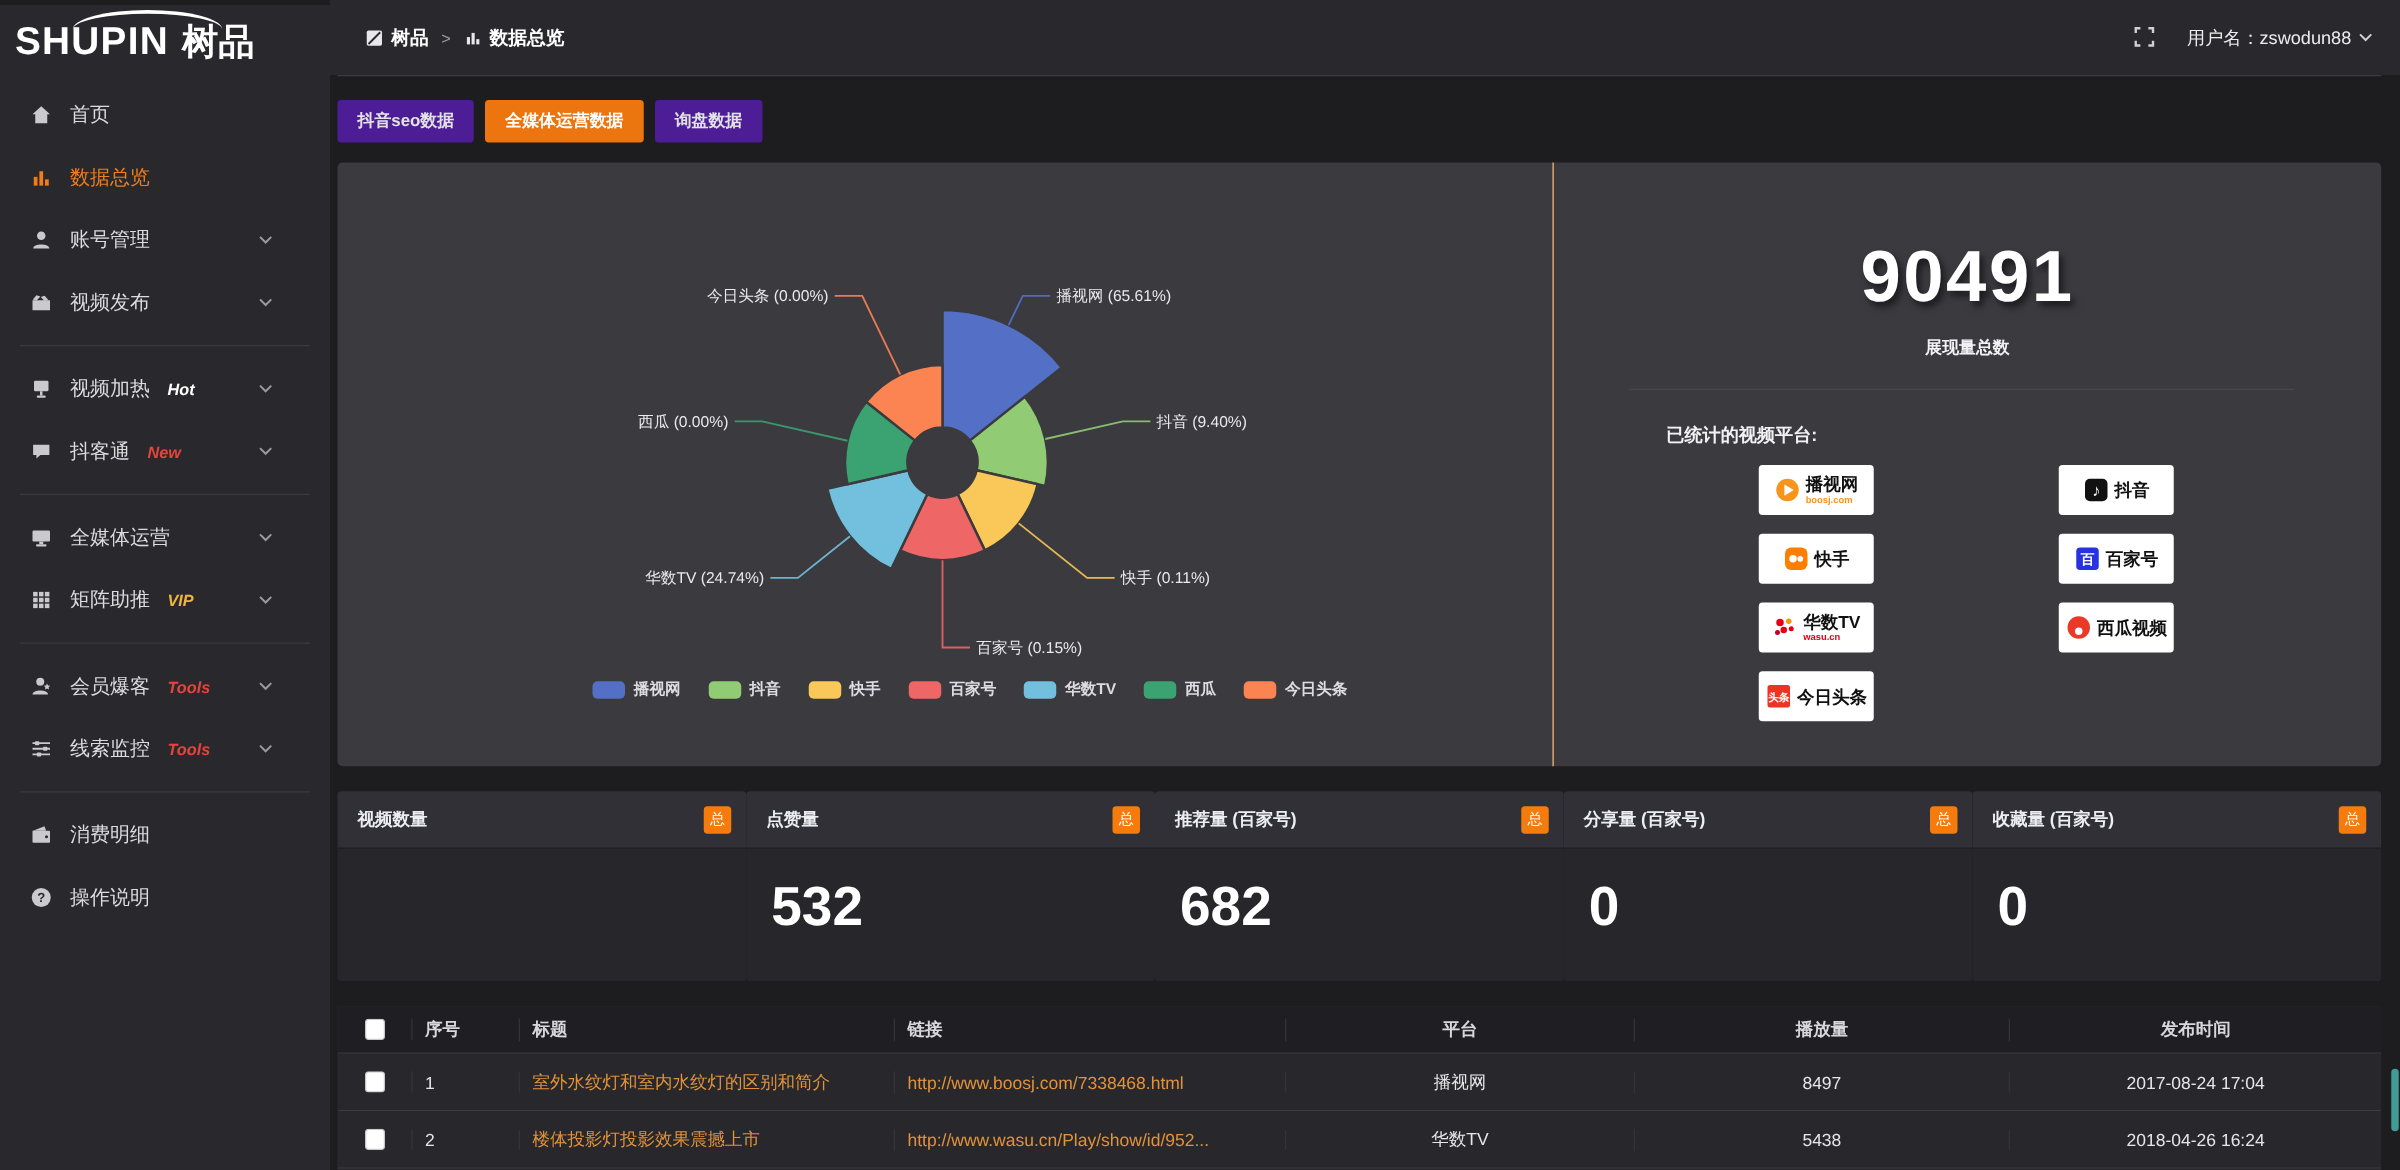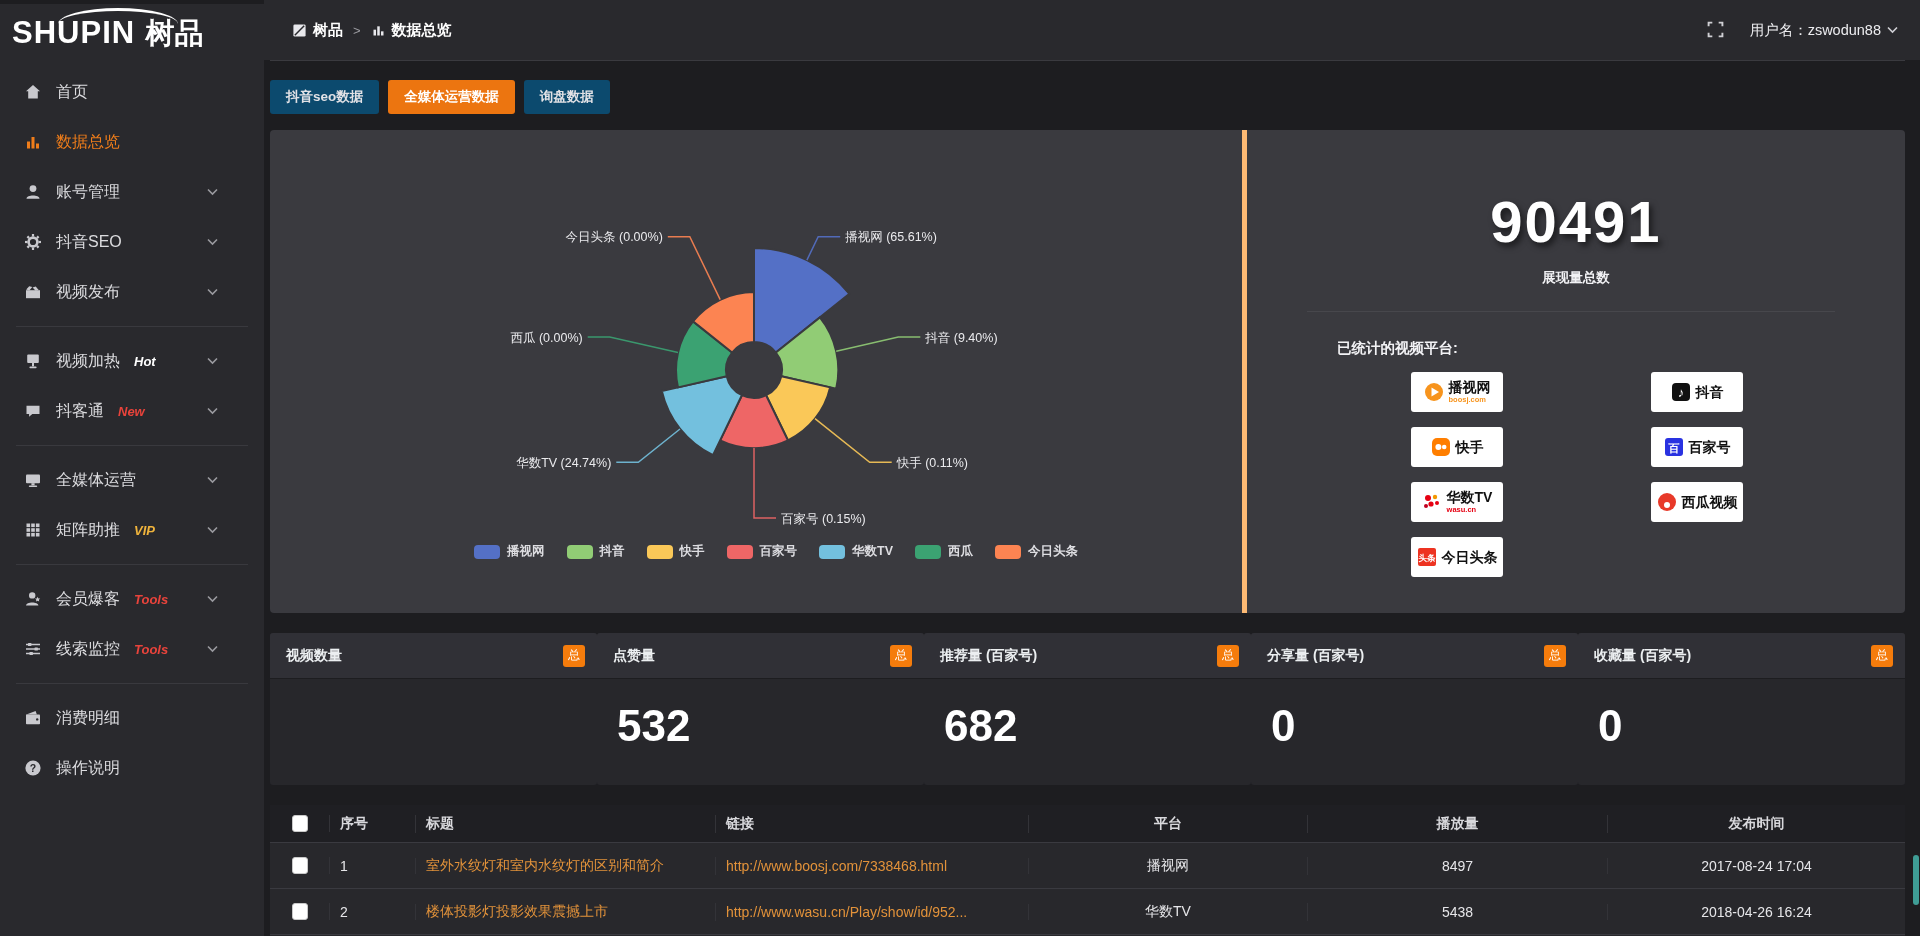--- a/index.html
+++ b/index.html
@@ -38,34 +38,34 @@
   .top-right { margin-left:auto; display:flex; align-items:flex-start; margin-right:22px; }
   .fs-btn { width:17px; height:17px; color:#cfcfd4; cursor:pointer; margin-right:26px; }
   .username { font-size:14.5px; color:#ededf0; cursor:pointer; display:flex; align-items:center; }
   .username .m-chev2 { width:11px; height:8px; margin-left:6px; color:#cfcfd4; }
 
   
   .main { position:absolute; left:264px; top:60px; right:0; bottom:0; background:#1d1d20; }
   .top-rule { position:absolute; left:6px; right:15px; top:0; height:1px; background:#3a3a3f; }
   .tabs { position:absolute; left:6px; top:20px; display:flex; gap:9px; }
   .tab { height:34px; padding:0 16px; display:flex; align-items:center; border-radius:3px;
-    background:#0c4a6e; color:#e2e2e6; font-size:13.5px; font-weight:bold; cursor:pointer; }
+    background:#4c1d95; color:#e2e2e6; font-size:13.5px; font-weight:bold; cursor:pointer; }
   .tab.active { background:#ec7510; color:#fff; }
 
   
   .panel { position:absolute; left:6px; top:70px; width:1635px; height:483px;
     background:#3a3a3f; border-radius:4px; }
   .pie-zone { position:absolute; left:0; top:0; width:972px; height:483px; }
   .legend { position:absolute; left:20px; top:413px; width:972px; display:flex;
     justify-content:center; gap:22px; }
   .lg-item { display:flex; align-items:center; gap:7px; cursor:pointer; }
   .lg-swatch { width:26px; height:14px; border-radius:4px; }
   .lg-label { font-size:12.5px; color:#dddde1; font-weight:bold; }
   .rstats { position:absolute; left:972px; top:0; width:663px; height:483px;
-    border-left:5px solid #fdba74; }
+    border-left:1px solid #fdba74; }
   .big-num { margin-top:58px; text-align:center; font-size:58px; font-weight:800;
     color:#fff; letter-spacing:2px; text-shadow:3px 4px 6px rgba(0,0,0,.55); }
   .big-label { text-align:center; font-size:13.5px; font-weight:bold; color:#f2f2f5; margin-top:14px; }
   .r-rule { height:1px; background:#47474c; margin:24px 70px 0 60px; }
   .plat-label { margin:27px 0 0 90px; font-size:14.5px; font-weight:bold; color:#f2f2f5; }
   .plat-grid { margin:14px 0 0 164px; display:grid; grid-template-columns:92px 92px;
     column-gap:148px; row-gap:15px; }
   .plat-badge { width:92px; height:40px; background:#fff; border-radius:3px;
     display:flex; align-items:center; justify-content:center; gap:5px; cursor:pointer; }
   .plat-name { color:#111; font-size:14px; font-weight:bold; line-height:1; }
@@ -134,43 +134,20 @@
         <span>数据总览</span>
       </div>
       <div class="m-item">
         <span class="icn">
           <svg viewBox="0 0 18 18">
             <circle cx="9" cy="5.6" r="3.4" fill="currentColor"></circle>
             <path d="M2.5 15.8c0-4.4 13-4.4 13 0z" fill="currentColor"></path>
           </svg>
         </span>
         <span>账号管理</span>
-        <span class="m-chev">
-          <svg viewBox="0 0 11 8">
-            <polyline points="1,1.5 5.5,6 10,1.5" fill="none" stroke="currentColor" stroke-width="1.6"></polyline>
-          </svg>
-        </span>
-      </div>
-      <div class="m-item">
-        <span class="icn">
-          <svg viewBox="0 0 18 18">
-            <circle cx="9" cy="9" r="4.4" fill="none" stroke="currentColor" stroke-width="2.6"></circle>
-            <g stroke="currentColor" stroke-width="2.2">
-              <line x1="14.5" y1="9" x2="17" y2="9"></line>
-              <line x1="1" y1="9" x2="3.5" y2="9"></line>
-              <line x1="9" y1="1" x2="9" y2="3.5"></line>
-              <line x1="9" y1="14.5" x2="9" y2="17"></line>
-              <line x1="12.9" y1="5.1" x2="14.6" y2="3.4"></line>
-              <line x1="3.4" y1="14.6" x2="5.1" y2="12.9"></line>
-              <line x1="12.9" y1="12.9" x2="14.6" y2="14.6"></line>
-              <line x1="3.4" y1="3.4" x2="5.1" y2="5.1"></line>
-            </g>
-          </svg>
-        </span>
-        <span>抖音SEO</span>
         <span class="m-chev">
           <svg viewBox="0 0 11 8">
             <polyline points="1,1.5 5.5,6 10,1.5" fill="none" stroke="currentColor" stroke-width="1.6"></polyline>
           </svg>
         </span>
       </div>
       <div class="m-item">
         <span class="icn">
           <svg viewBox="0 0 18 18">
             <path d="M2 7.2h14v8H2z" fill="currentColor"></path>

